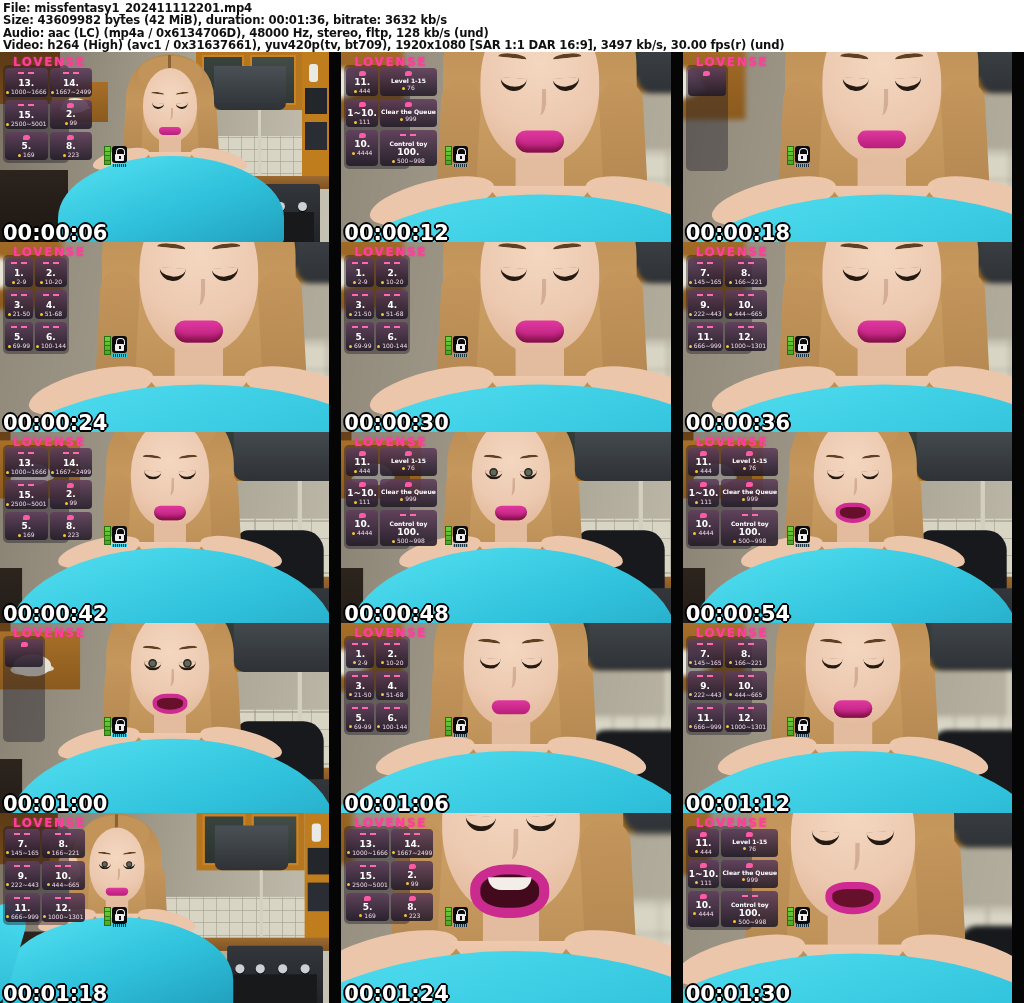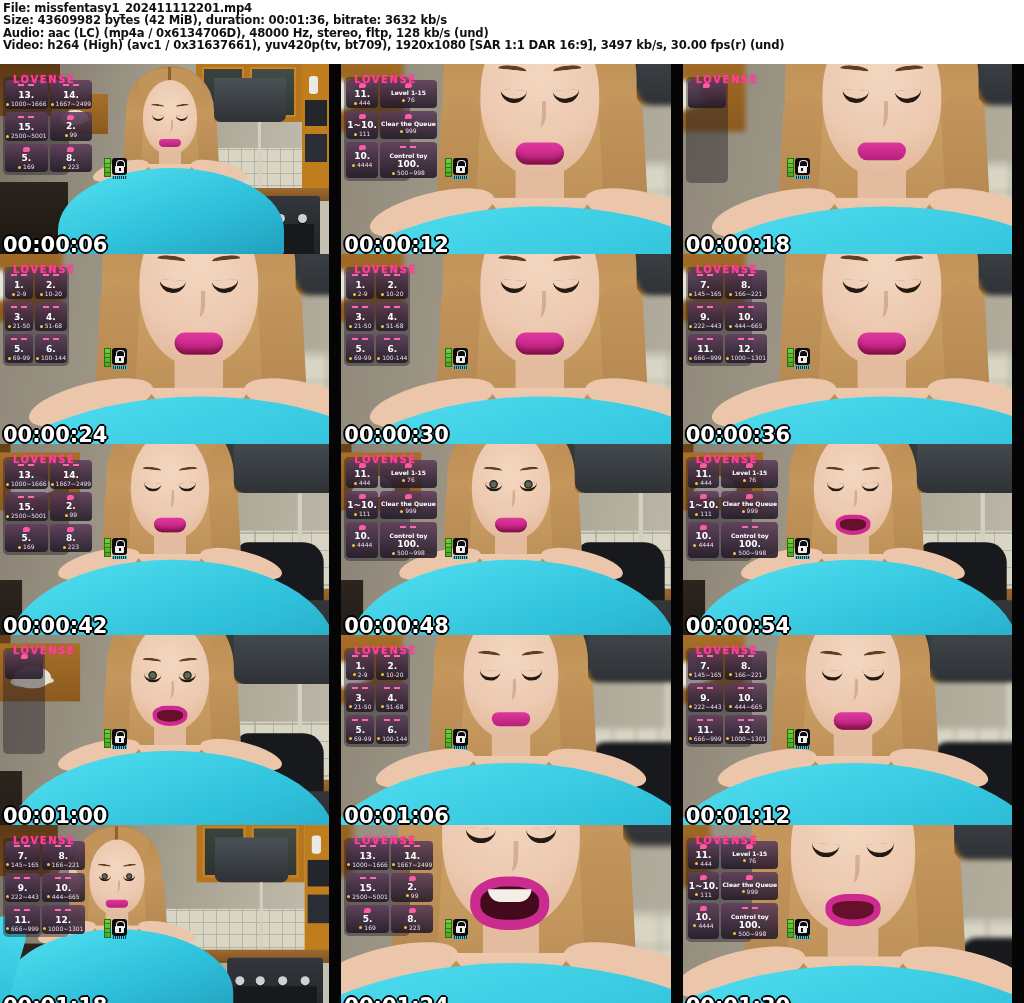--- a/index.html
+++ b/index.html
@@ -1,20 +1,20 @@
 <!DOCTYPE html>
 <html><head>
 <meta charset="utf-8">
 <style>
   * { margin:0; padding:0; box-sizing:border-box; }
   html,body { width:1024px; background:#fff; font-family:"DejaVu Sans","Liberation Sans",sans-serif; }
   .sheet { position:relative; width:1024px; height:1003px; background:#fff; overflow:hidden; }
 
   
-  .meta { padding:2px 0 0 3px; height:64px; background:#fff; }
+  .meta { padding:2px 0 0 3px; height:52px; background:#fff; }
   .meta div { font-size:12px; font-weight:bold; color:#111; line-height:12.4px;
               letter-spacing:-0.2px; transform:scaleX(.97); transform-origin:0 0; white-space:nowrap; }
 
   
   .grid { display:grid; grid-template-columns:341.3px 341.4px 341.3px; grid-template-rows:repeat(5,190.2px); }
   .thumb { position:relative; overflow:hidden; background:#000; }
 
   .camera { position:absolute; left:0; top:0; width:341px; height:190px; }
   .bg, .person { position:absolute; left:0; top:0; width:341px; height:190px; }
   .bg div, .person div, .person span { position:absolute; }
@@ -88,21 +88,21 @@
   .pose-closeR    .camera { transform:scale(2.2);  transform-origin:146px 72px; }
   .pose-closewide .camera { transform:scale(2.55); transform-origin:170px 82px; }
   .pose-widehand  .camera { transform:scale(1.02); transform-origin:170px 90px; }
   .pose-widehand  .person { transform:translateX(-52px); }
   .pose-widehand  .arm, .pose-widehand .hand { display:block; }
   .pose-medium .chair, .pose-mclose .chair, .pose-close .chair { display:block; }
   .pose-close .bg, .pose-closeR .bg, .pose-mclose .bg, .pose-closewide .bg { filter:blur(1.2px); }
 
   
   .edge { position:absolute; top:0; right:0; bottom:0; width:12px; background:#050505; z-index:4; }
-  .wm   { position:absolute; left:13px; top:10px; font-size:10px; font-weight:bold; letter-spacing:1.6px;
+  .wm   { position:absolute; left:13px; top:3px; font-size:12px; font-weight:bold; letter-spacing:1.6px;
           color:#ff3f9e; z-index:6; text-shadow:0 0 2px rgba(255,40,140,.8); white-space:nowrap; }
   .menu { position:absolute; left:3px; top:13px; width:66px; padding:3px 2px; display:grid;
           grid-template-columns:1fr 1fr; gap:3px 2px; background:rgba(32,28,38,.42); border-radius:5px; z-index:5; }
   .menu.single { grid-template-columns:1fr; width:42px; height:106px; align-content:start; }
   .tile { display:flex; flex-direction:column; align-items:center; padding:2px 1px 2px;
           background:linear-gradient(180deg,rgba(96,62,92,.88),rgba(32,25,38,.88)); border-radius:4px; min-height:28px; }
   .tic  { height:5px; margin-bottom:1px; flex:none; }
   .ic-dashes { width:16px; border-top:2px dashed #ff6aae; margin-top:2px; }
   .ic-toy, .ic-shuffle, .ic-gear, .ic-pencil, .ic-circle
         { width:7px; height:5px; background:#ff5aa5; border-radius:3px 3px 3px 1px; margin-top:1px; }

